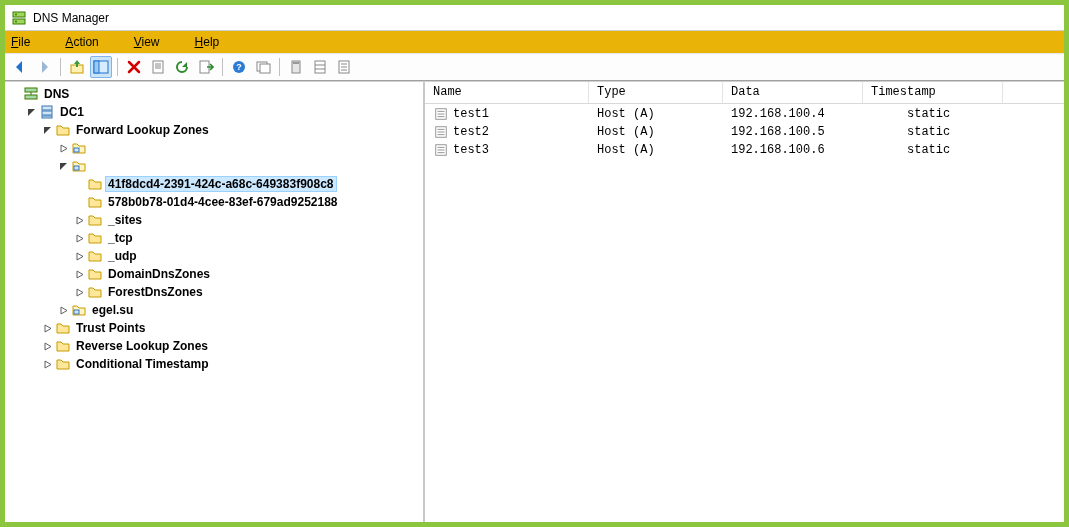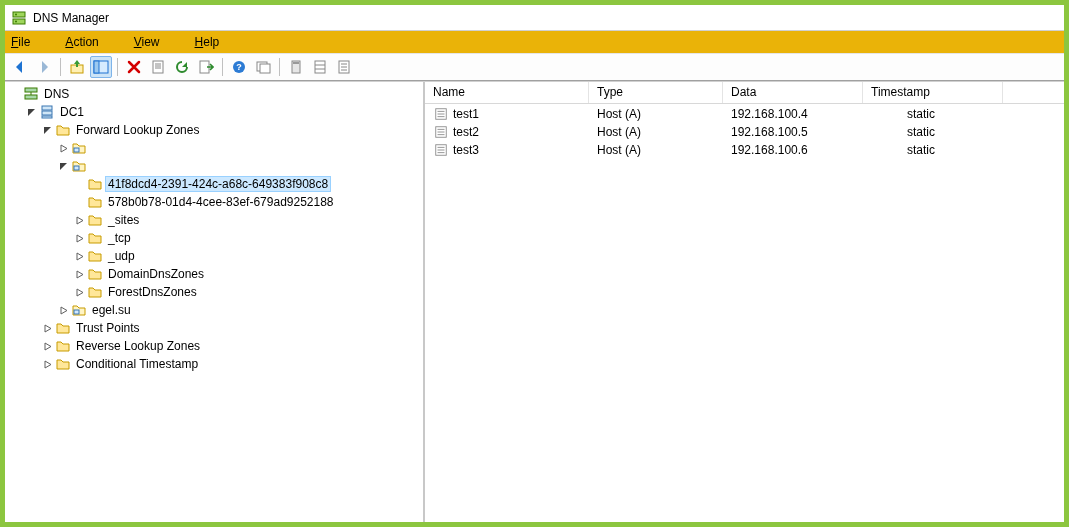--- a/index.html
+++ b/index.html
@@ -60,21 +60,21 @@
     flex: 1; display: flex;
     border-top: 1px solid #d0d0d0;
     min-height: 0;
   }
   .treepane {
     width: 420px;
     overflow: auto;
     border-right: 2px solid #c8c8c8;
     padding-top: 3px;
   }
-  .tree ul { list-style: none; margin: 0; padding: 0 0 0 16px; }
+  .tree ul { list-style: none; margin: 0; padding: 0 0 0 16px; font-weight: bold; }
   .tree > ul { padding-left: 4px; }
   .tree li { white-space: nowrap; }
   .node {
     display: flex; align-items: center; gap: 2px;
     height: 18px; padding: 0 3px 0 0;
   }
   .exp {
     width: 12px; height: 12px;
     display:inline-flex; align-items:center; justify-content:center;
     flex-shrink: 0;
@@ -84,21 +84,21 @@
     width: 16px; height: 16px; flex-shrink:0;
     display:inline-flex; align-items:center; justify-content:center;
   }
   .label { padding: 0 3px; }
   .label.selected {
     background: #cce8ff;
     border: 1px solid #99d1ff;
     padding: 0 2px;
   }
   .listpane {
-    flex: 1; overflow: auto;
+    flex: 1; overflow: auto; font-family: Liberation Mono, monospace;
   }
   .listheader {
     display: flex;
     height: 22px;
     border-bottom: 1px solid #d8d8d8;
     background: #fff;
   }
   .col {
     border-right: 1px solid #e4e4e4;
     padding: 3px 8px;

